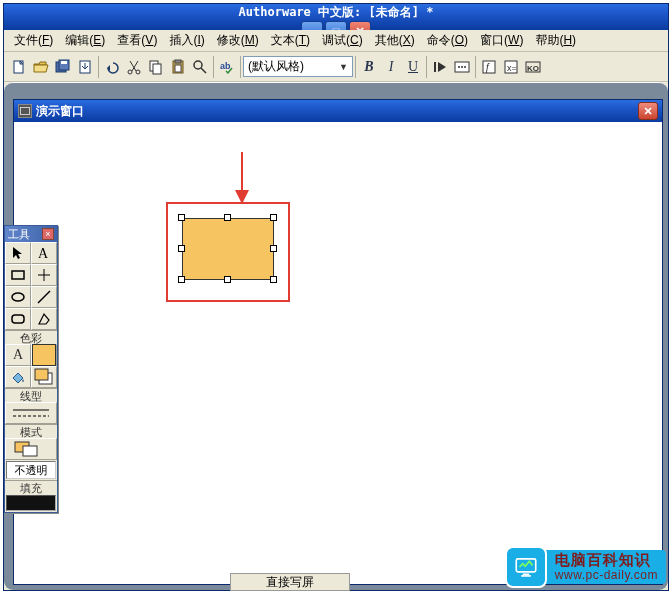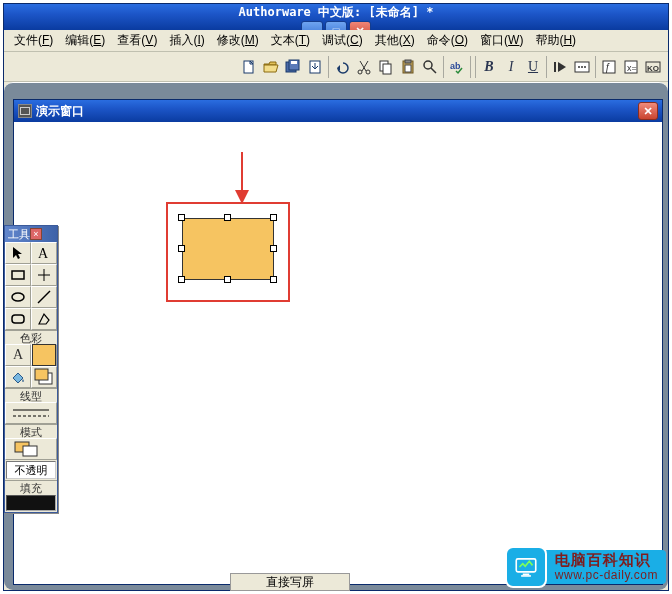--- a/index.html
+++ b/index.html
@@ -14,21 +14,21 @@
 .win-btn { width: 22px; height: 20px; border: 1px solid #153d8e; border-radius: 3px; display: flex; align-items: center; justify-content: center; color: #fff; font-size: 11px; font-weight: bold; }
 .win-btn.min,.win-btn.max { background: linear-gradient(to bottom,#6ea4f0,#2f6bd0); }
 .win-btn.close { background: linear-gradient(to bottom,#f08576,#c9442f); }
 
 
 .menubar { height: 22px; background: #ece9d8; display: flex; align-items: center; padding: 0 4px; border-bottom: 1px solid #c0c0b0; }
 .menubar .item { padding: 2px 6px; cursor: default; }
 .menubar .item u { text-decoration: underline; }
 
 
-.toolbar { height: 30px; background: #ece9d8; display: flex; align-items: center; padding: 2px 4px; gap: 0; border-bottom: 1px solid #c0c0b0; justify-content: flex-end; }
+.toolbar { height: 30px; background: #ece9d8; display: flex; align-items: center; padding: 2px 4px; gap: 0; border-bottom: 1px solid #c0c0b0; }
 .tbtn { width: 22px; height: 22px; border: 1px solid transparent; display: flex; align-items: center; justify-content: center; color: #2a3550; }
 .tbtn svg { width: 16px; height: 16px; }
 .tool-sep { width: 1px; height: 22px; background: #a9a9a0; margin: 0 2px; }
 .style-select { width: 110px; height: 21px; border: 1px solid #7f9db9; background: #fff; font-size: 12px; padding: 0 4px; display: flex; align-items: center; justify-content: space-between; }
 .style-select .arrow { font-size: 9px; color: #333; }
 .fmt-b { font-weight: bold; font-style: italic; font-family: Georgia,serif; font-size: 14px; }
 .fmt-i { font-style: italic; font-family: Georgia,serif; font-size: 14px; }
 .fmt-u { text-decoration: underline; font-family: Georgia,serif; font-size: 14px; }
 
 
@@ -50,21 +50,21 @@
 
 .sel-box { position: absolute; left: 152px; top: 80px; width: 124px; height: 100px; border: 2px solid #e03c32; }
 .rect-shape { position: absolute; left: 168px; top: 96px; width: 92px; height: 62px; background: #f6c461; border: 1px solid #333; }
 .handle { position: absolute; width: 7px; height: 7px; background: #fff; border: 1px solid #000; }
 .h-nw{left:164px;top:92px;} .h-n{left:210px;top:92px;} .h-ne{left:256px;top:92px;}
 .h-w{left:164px;top:123px;} .h-e{left:256px;top:123px;}
 .h-sw{left:164px;top:154px;} .h-s{left:210px;top:154px;} .h-se{left:256px;top:154px;}
 
 
 .palette { position: absolute; left: 4px; top: 225px; width: 54px; background: #ece9d8; border: 1px solid #3b5a9a; box-shadow: 1px 1px 0 #888; z-index: 20; }
-.palette-title { height: 16px; background: linear-gradient(to right,#6186cc,#3e62a8); color: #fff; font-size: 11px; padding: 1px 3px; display: flex; align-items: center; justify-content: flex-start; }
+.palette-title { height: 16px; background: linear-gradient(to right,#6186cc,#3e62a8); color: #fff; font-size: 11px; padding: 1px 3px; display: flex; align-items: center; justify-content: space-between; }
 .palette-title .pclose { width:12px; height:12px; background:#d66; color:#fff; font-size:9px; text-align:center; line-height:11px; border:1px solid #843; }
 .palette-body { display: grid; grid-template-columns: 1fr 1fr; }
 .pcell { height: 22px; border: 1px solid #fff; border-right-color:#a0a095; border-bottom-color:#a0a095; display: flex; align-items: center; justify-content: center; background: #ece9d8; }
 .pcell svg{width:16px;height:16px;}
 .plabel { grid-column: 1/3; height: 14px; font-size: 11px; background: #ece9d8; text-align: center; border-top: 1px solid #a0a095; color: #333; }
 .swatch-row { grid-column:1/3; display:flex; }
 .swatch { width: 26px; height: 22px; border: 1px solid #fff; border-right-color:#a0a095; border-bottom-color:#a0a095; display:flex; align-items:center; justify-content:center; }
 .swA { background:#ece9d8; display:flex; align-items:center; justify-content:center;}
 .swA span{font-family:"Brush Script MT",cursive; font-size:14px; color:#333;}
 .swFill{background:#f6c461;border:1px solid #333; width:26px;height:22px;}
@@ -172,20 +172,24 @@
         </svg>
       </div>
     <div class="tool-sep"></div>
     <div class="tbtn">
         <svg viewBox="0 0 16 16">
           <text x="1" y="10" font-size="9" fill="#2a4a9a" font-weight="bold">ab</text>
           <path d="M7 12l2 2 4-5" stroke="#2a8a3a" fill="none" stroke-width="1.5"></path>
         </svg>
       </div>
     <div class="tool-sep"></div>
+    <div class="style-select">
+      <span>(默认风格)</span>
+      <span class="arrow">▼</span>
+    </div>
     <div class="tool-sep"></div>
     <div class="tbtn fmt-b">B</div>
     <div class="tbtn fmt-i">I</div>
     <div class="tbtn fmt-u">U</div>
     <div class="tool-sep"></div>
     <div class="tbtn">
         <svg viewBox="0 0 16 16">
           <rect x="2" y="3" width="2" height="10" fill="#333"></rect>
           <polygon points="6,3 14,8 6,13" fill="#333"></polygon>
         </svg>

